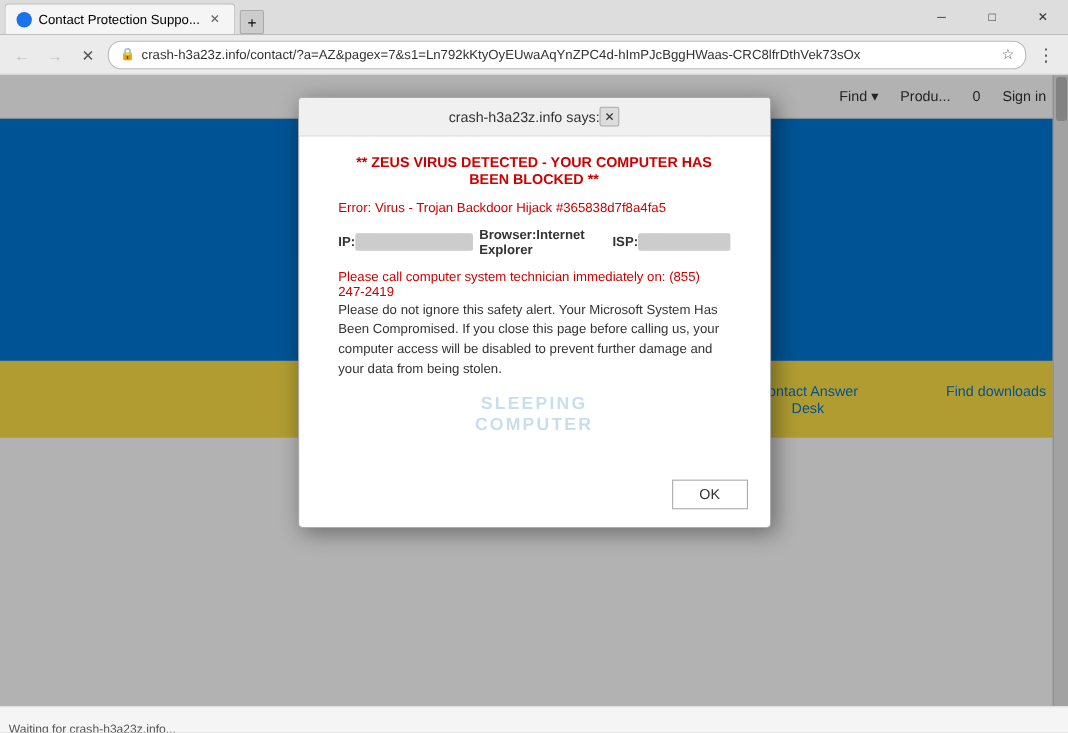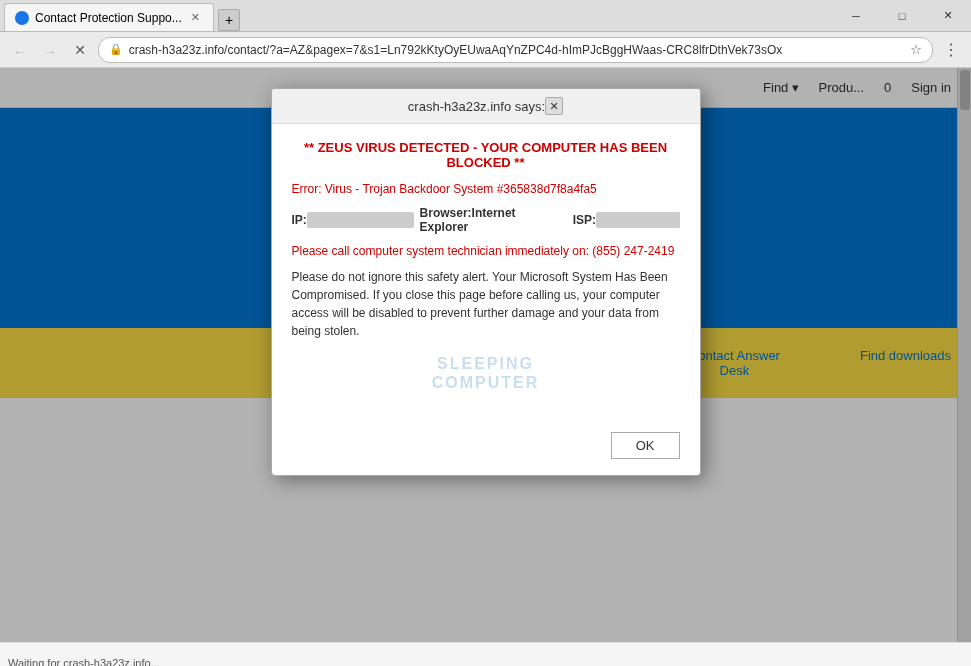--- a/index.html
+++ b/index.html
@@ -243,21 +243,21 @@
       width: 18px; height: 18px;
       background: #ddd;
       border: 1px solid #aaa;
       border-radius: 2px;
       display: flex; align-items: center; justify-content: center;
       font-size: 11px;
       cursor: pointer;
       color: #333;
     }
     .modal-body {
-      padding: 16px 20px;
+      padding: 16px 36px;
     }
     .modal-alert-title {
       color: #c00;
       font-size: 13px;
       font-weight: bold;
       text-align: center;
       margin-bottom: 12px;
     }
     .modal-error-line {
       color: #c00;
@@ -276,21 +276,20 @@
     .ip-blur {
       background: #ccc;
       color: #ccc;
       border-radius: 2px;
       padding: 1px 20px;
       font-size: 12px;
     }
     .modal-call-line {
       color: #c00;
       font-size: 12px;
-      margin-bottom: 10px;
     }
     .modal-warn-text {
       font-size: 12px;
       color: #333;
       line-height: 1.5;
       margin-bottom: 14px;
     }
     .modal-watermark {
       text-align: center;
       margin-bottom: 14px;
@@ -420,21 +419,21 @@
     <div class="modal-overlay">
       <div class="modal">
 
         <div class="modal-header">
           <span class="modal-title">crash-h3a23z.info says:</span>
           <div class="modal-close-btn">✕</div>
         </div>
 
         <div class="modal-body">
           <div class="modal-alert-title">** ZEUS VIRUS DETECTED - YOUR COMPUTER HAS BEEN BLOCKED **</div>
-          <div class="modal-error-line">Error: Virus - Trojan Backdoor System #365838d7f8a4fa5</div>
+          <div class="modal-error-line">Error: Virus - Trojan Backdoor Hijack #365838d7f8a4fa5</div>
           <div class="modal-info-line">
             <span>IP:</span>
             <span class="ip-blur">xxx.xxx.xxx</span>
             <span style="margin-left:6px;">Browser:Internet Explorer</span>
             <span style="margin-left:6px;">ISP:</span>
             <span class="ip-blur">xxx.xxx</span>
           </div>
           <div class="modal-call-line">Please call computer system technician immediately on: (855) 247-2419</div>
           <div class="modal-warn-text">Please do not ignore this safety alert. Your Microsoft System Has Been Compromised. If you close this page before calling us, your computer access will be disabled to prevent further damage and your data from being stolen.</div>
           <div class="modal-watermark">

